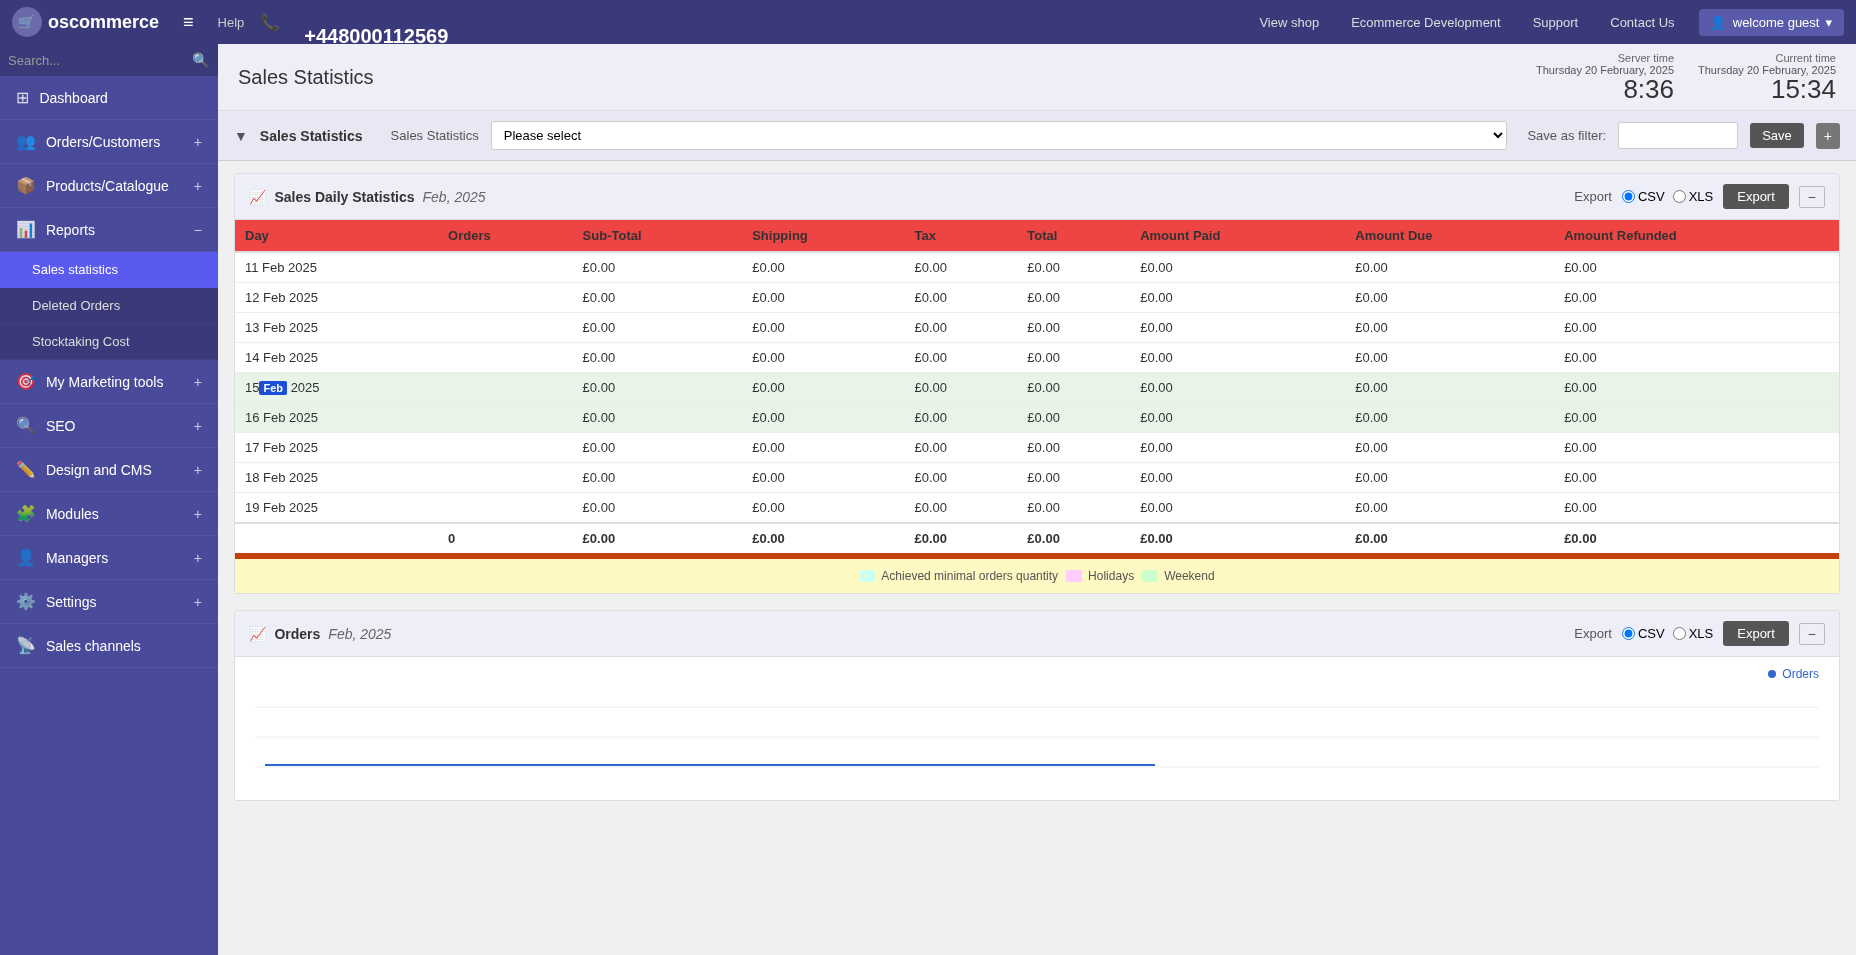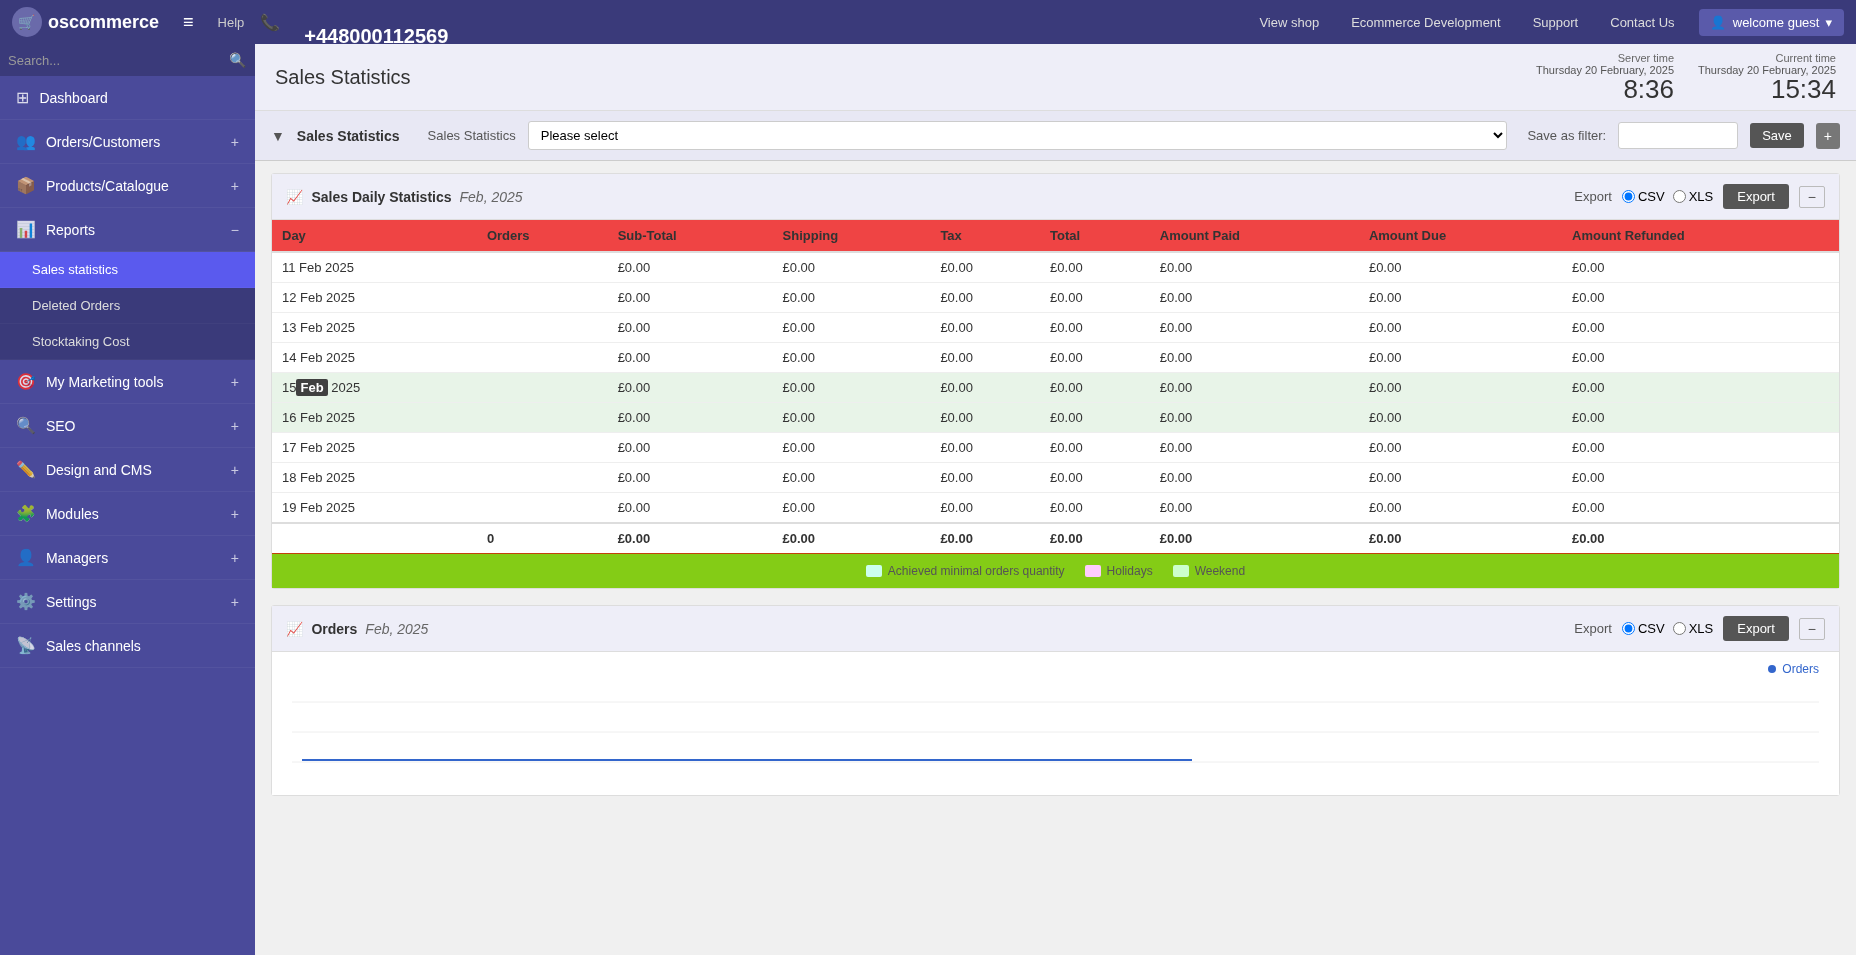--- a/index.html
+++ b/index.html
@@ -23,21 +23,21 @@
     .top-nav .phone { font-size: 20px; font-weight: bold; color: white; margin-left: 8px; margin-top: 28px; }
     .top-nav .spacer { flex: 1; }
     .top-nav .nav-link { color: #ddd; font-size: 13px; cursor: pointer; padding: 4px 8px; }
     .top-nav .user-btn { background: #5a5aaa; border: none; color: white; padding: 6px 12px; border-radius: 4px; cursor: pointer; display: flex; align-items: center; gap: 6px; font-size: 13px; }
 
     
     .main-layout { display: flex; flex: 1; overflow: hidden; }
 
     
     .sidebar {
-      width: 255px;
+      width: 218px;
       background: #4a4a9a;
       color: white;
       display: flex;
       flex-direction: column;
       flex-shrink: 0;
       overflow-y: auto;
     }
     .sidebar-search {
       padding: 8px;
       display: flex;
@@ -182,37 +182,37 @@
     }
     .stats-table td {
       padding: 7px 10px;
       border-bottom: 1px solid #eee;
       font-size: 13px;
       color: #333;
     }
     .row-weekend td { background: #e8f4e8 !important; }
     .stats-table tfoot td { font-weight: bold; border-top: 2px solid #ddd; border-bottom: none; }
     .feb-badge {
-      background: #404040;
+      background: #1d4ed8;
       color: white;
       padding: 1px 4px;
       border-radius: 2px;
-      font-size: 13px;
+      font-size: 11px;
       font-weight: bold;
     }
 
     
     .legend {
       padding: 10px 14px;
       display: flex;
       align-items: center;
       justify-content: center;
-      gap: 20px;
-      border-top: 1px solid #c2410c;
-      background: #84cc16;
+      gap: 8px;
+      border-top: 6px solid #c2410c;
+      background: #fef9c3;
     }
     .legend-item { display: flex; align-items: center; gap: 6px; font-size: 12px; color: #555; }
     .legend-color { width: 16px; height: 12px; border-radius: 2px; }
 
     
     .chart-area {
       padding: 20px;
       min-height: 120px;
       background: white;
       position: relative;

